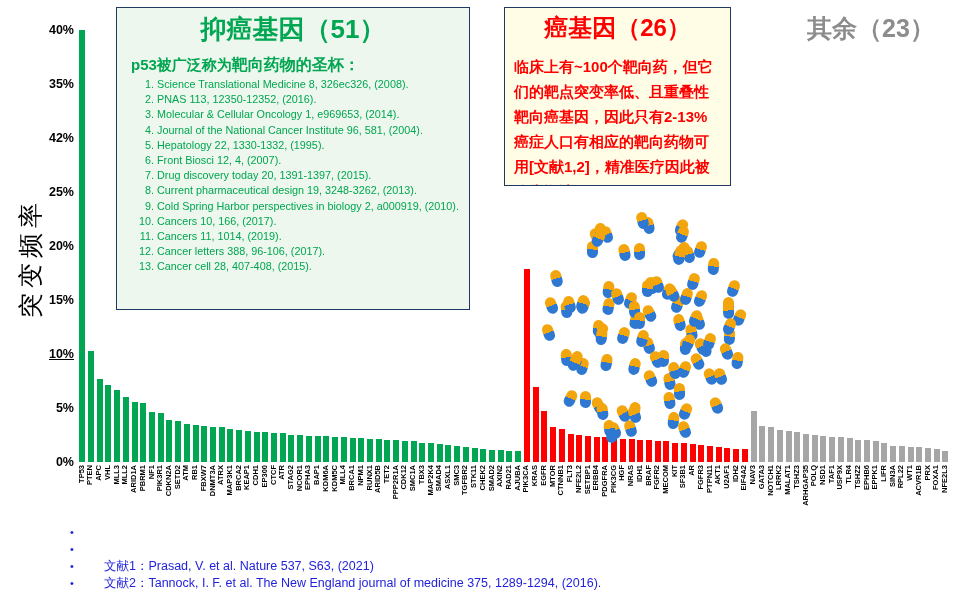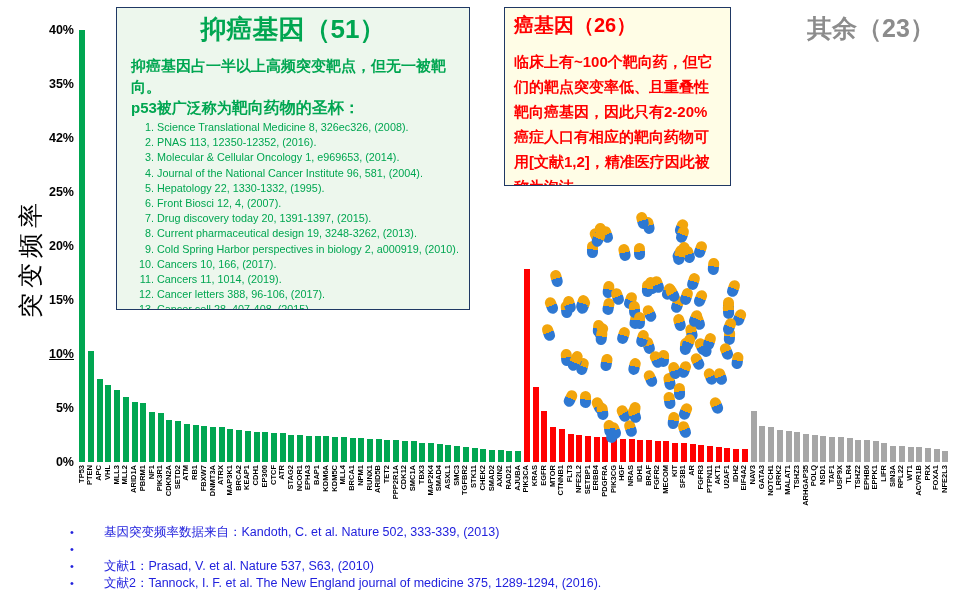--- a/index.html
+++ b/index.html
@@ -40,21 +40,21 @@
   .suppressor-box .subline .holy{font-size:16px;font-weight:800;}
   .ref-list{
     margin:0;padding:0 0 0 30px;font-size:10.8px;line-height:15.2px;
     color:#00A651;font-weight:400;
   }
   .oncogene-box{
     left:504px;top:7px;width:227px;height:179px;background:#FFFDE6;
     color:#FF0000;padding:2px 9px;overflow:hidden;
   }
   .oncogene-box .box-title{
-    font-size:20px;font-weight:700;margin:2px 0 10px 0;color:#FF0000;
+    text-align:center;font-size:24px;font-weight:700;margin:2px 0 10px 0;color:#FF0000;
   }
   .oncogene-box .obody{font-size:15px;font-weight:700;line-height:25px;margin:0;}
   .others-label{
     position:absolute;left:796px;top:12px;width:150px;text-align:center;
     font-size:25px;font-weight:700;color:#8C8C8C;white-space:nowrap;
   }
   
   .pill{position:absolute;width:11px;height:17px;border-radius:6px;}
   
   .fnotes{position:absolute;left:70px;top:524px;margin:0;padding:0;list-style:none;}
@@ -281,42 +281,41 @@
       <div class="glabel" style="left: 897.44px; top: 465px;">RPL22</div>
       <div class="glabel" style="left: 906.16px; top: 465px;">WT1</div>
       <div class="glabel" style="left: 914.88px; top: 465px;">ACVR1B</div>
       <div class="glabel" style="left: 923.6px; top: 465px;">PRX</div>
       <div class="glabel" style="left: 932.32px; top: 465px;">FOXA1</div>
       <div class="glabel" style="left: 941.04px; top: 465px;">NFE2L3</div>
     </div>
 
   <div class="abox suppressor-box">
     <div class="box-title">抑癌基因（51）</div>
-    <div class="lead">抑癌基因占一半以上高频突变靶点，但无一被靶向。</div>
     <div class="subline"><span>p53被广泛称为</span><span class="holy">靶向药物的圣杯：</span></div>
     <ol class="ref-list" id="refs">
         <li>Science Translational Medicine 8, 326ec326, (2008).</li>
         <li>PNAS 113, 12350-12352, (2016).</li>
         <li>Molecular &amp; Cellular Oncology 1, e969653, (2014).</li>
         <li>Journal of the National Cancer Institute 96, 581, (2004).</li>
         <li>Hepatology 22, 1330-1332, (1995).</li>
         <li>Front Biosci 12, 4, (2007).</li>
         <li>Drug discovery today 20, 1391-1397, (2015).</li>
         <li>Current pharmaceutical design 19, 3248-3262, (2013).</li>
         <li>Cold Spring Harbor perspectives in biology 2, a000919, (2010).</li>
         <li>Cancers 10, 166, (2017).</li>
         <li>Cancers 11, 1014, (2019).</li>
         <li>Cancer letters 388, 96-106, (2017).</li>
         <li>Cancer cell 28, 407-408, (2015).</li>
       </ol>
   </div>
 
   <div class="abox oncogene-box">
     <div class="box-title">癌基因（26）</div>
-    <p class="obody"><span>临床上有~100个靶向药，但它们的靶点突变率低、且重叠性靶向癌基因，因此只有</span><span style="font-weight:800">2-20%</span><span>癌症人口有相应的靶向药物可用[文献1,2]，精准医疗因此被称为泡沫</span></p>
+    <p class="obody"><span>临床上有~100个靶向药，但它们的靶点突变率低、且重叠性靶向癌基因，因此只有</span><span style="font-weight:800">2-13%</span><span>癌症人口有相应的靶向药物可用[文献1,2]，精准医疗因此被称为泡沫</span></p>
   </div>
 
   <div class="others-label">其余（23）</div>
 
   <div id="pillbox">
       <div class="pill" style="left: 672.223px; top: 295.982px; background: linear-gradient(rgb(242, 165, 12) 0%, rgb(242, 165, 12) 50%, rgb(46, 120, 210) 50%, rgb(46, 120, 210) 100%); transform: rotate(18.7deg);"></div>
       <div class="pill" style="left: 602.938px; top: 297.556px; background: linear-gradient(rgb(242, 165, 12) 0%, rgb(242, 165, 12) 50%, rgb(46, 120, 210) 50%, rgb(46, 120, 210) 100%); transform: rotate(10.2deg);"></div>
       <div class="pill" style="left: 704.748px; top: 368.135px; background: linear-gradient(rgb(242, 165, 12) 0%, rgb(242, 165, 12) 50%, rgb(46, 120, 210) 50%, rgb(46, 120, 210) 100%); transform: rotate(-23.6deg);"></div>
       <div class="pill" style="left: 664.16px; top: 392.026px; background: linear-gradient(rgb(242, 165, 12) 0%, rgb(242, 165, 12) 50%, rgb(46, 120, 210) 50%, rgb(46, 120, 210) 100%); transform: rotate(-8.7deg);"></div>
       <div class="pill" style="left: 692.093px; top: 352.995px; background: linear-gradient(rgb(242, 165, 12) 0%, rgb(242, 165, 12) 50%, rgb(46, 120, 210) 50%, rgb(46, 120, 210) 100%); transform: rotate(-27.2deg);"></div>
@@ -409,27 +408,26 @@
       <div class="pill" style="left: 642.365px; top: 280.23px; background: linear-gradient(rgb(242, 165, 12) 0%, rgb(242, 165, 12) 50%, rgb(46, 120, 210) 50%, rgb(46, 120, 210) 100%); transform: rotate(1.3deg);"></div>
       <div class="pill" style="left: 688.403px; top: 272.898px; background: linear-gradient(rgb(242, 165, 12) 0%, rgb(242, 165, 12) 50%, rgb(46, 120, 210) 50%, rgb(46, 120, 210) 100%); transform: rotate(17.3deg);"></div>
       <div class="pill" style="left: 628.803px; top: 357.662px; background: linear-gradient(rgb(242, 165, 12) 0%, rgb(242, 165, 12) 50%, rgb(46, 120, 210) 50%, rgb(46, 120, 210) 100%); transform: rotate(13.7deg);"></div>
       <div class="pill" style="left: 604.251px; top: 420.357px; background: linear-gradient(rgb(242, 165, 12) 0%, rgb(242, 165, 12) 50%, rgb(46, 120, 210) 50%, rgb(46, 120, 210) 100%); transform: rotate(-7.7deg);"></div>
       <div class="pill" style="left: 628.682px; top: 406.357px; background: linear-gradient(rgb(242, 165, 12) 0%, rgb(242, 165, 12) 50%, rgb(46, 120, 210) 50%, rgb(46, 120, 210) 100%); transform: rotate(-20.1deg);"></div>
     </div>
 
   <ul class="fnotes" id="fnotes">
       <li>
         <span class="bullet">•</span>
-        <span>基因突变频率数据来自：Kandoth, C. et al. Nature 502, 333-339, (2013)</span>
       </li>
       <li>
         <span class="bullet">•</span>
       </li>
       <li>
         <span class="bullet">•</span>
-        <span>文献1：Prasad, V. et al. Nature 537, S63, (2010)</span>
+        <span>文献1：Prasad, V. et al. Nature 537, S63, (2021)</span>
       </li>
       <li>
         <span class="bullet">•</span>
         <span>文献2：Tannock, I. F. et al. The New England journal of medicine 375, 1289-1294, (2016).</span>
       </li>
     </ul>
 </div>
 
 </body></html>

